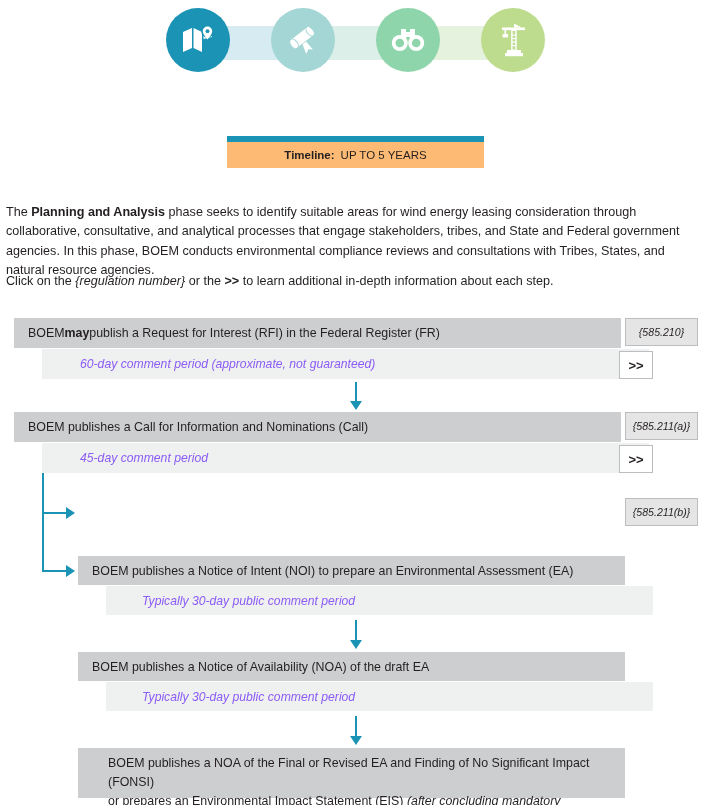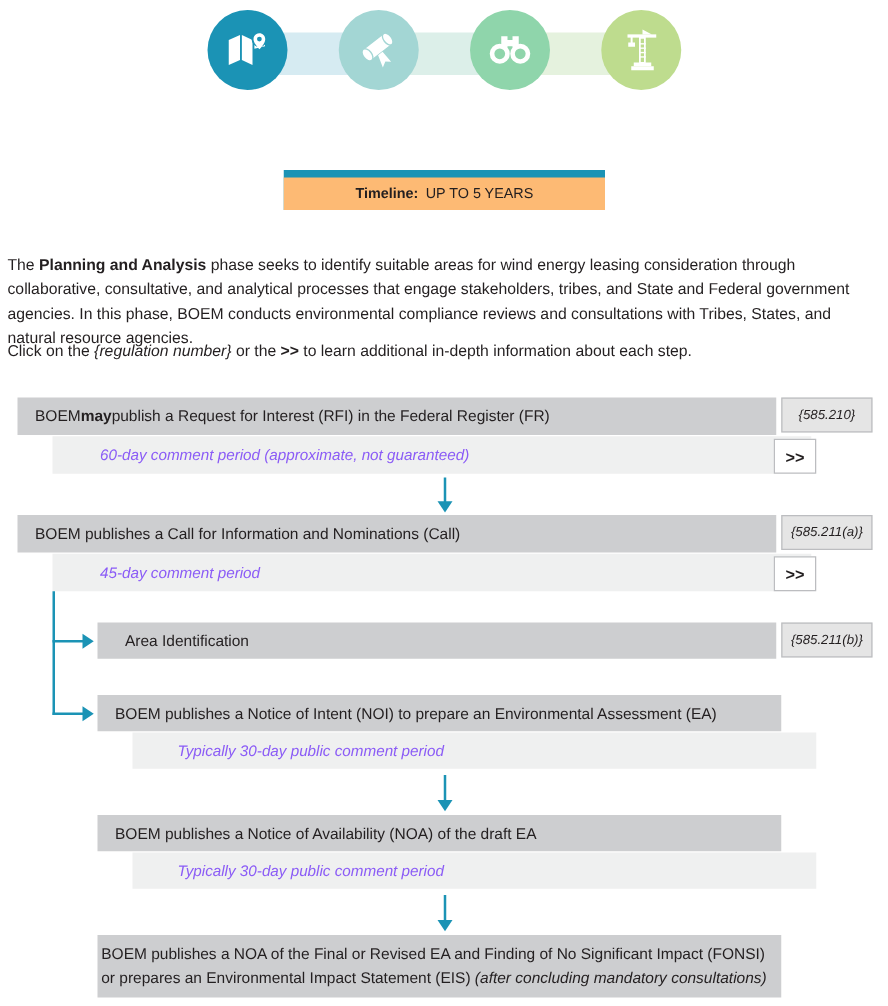--- a/index.html
+++ b/index.html
@@ -218,39 +218,36 @@
   <div class="reg-box" style="left:625px; top:112px; width:73px; height:28px;">{585.211(a)}</div>
   <div class="step-sub" style="left:14px; top:143px; width:607px; height:30px;">45-day comment period</div>
   <div class="more-box" style="left:619px; top:145px; width:34px; height:28px;">&gt;&gt;</div>
 
   <div class="vline" style="left:42px; top:173px; height:99px;"></div>
   <div class="hline" style="left:42px; top:212px; width:25px;"></div>
   <div class="arrow-right" style="left:66px; top:207px;"></div>
   <div class="hline" style="left:42px; top:270px; width:25px;"></div>
   <div class="arrow-right" style="left:66px; top:265px;"></div>
 
-  <div class="step-head" style="left:78px; top:198px; width:543px; height:29px; padding-left:22px;">
-      <span>Area Identification</span>
-    </div>
   <div class="reg-box" style="left:625px; top:198px; width:73px; height:28px;">{585.211(b)}</div>
 
   <div class="step-head" style="left:78px; top:256px; width:547px; height:29px; padding-left:14px;">
       <span>BOEM publishes a Notice of Intent (NOI) to prepare an Environmental Assessment (EA)</span>
     </div>
   <div class="step-sub" style="left:78px; top:286px; width:547px; height:29px; padding-left:36px;">Typically 30-day public comment period</div>
 
   <div class="vline" style="left:355px; top:320px; height:22px;"></div>
   <div class="arrow-down" style="left:350px; top:340px;"></div>
 
   <div class="step-head" style="left:78px; top:352px; width:547px; height:29px; padding-left:14px;">
       <span>BOEM publishes a Notice of Availability (NOA) of the draft EA</span>
     </div>
   <div class="step-sub" style="left:78px; top:382px; width:547px; height:29px; padding-left:36px;">Typically 30-day public comment period</div>
 
   <div class="vline" style="left:355px; top:416px; height:22px;"></div>
   <div class="arrow-down" style="left:350px; top:436px;"></div>
 
-  <div class="step-head" style="left:78px; top:448px; width:547px; height:50px; padding-left:3px; line-height:19px; display:block; padding-top:6px;">
+  <div class="step-head" style="left:78px; top:448px; width:547px; height:50px; padding-left:30px; line-height:19px; display:block; padding-top:6px;">
     <div>BOEM publishes a NOA of the Final or Revised EA and Finding of No Significant Impact (FONSI)</div>
     <div><span>or prepares an Environmental Impact Statement (EIS) </span><i>(after concluding mandatory consultations)</i></div>
   </div>
 
 </div>
 
 </body></html>

